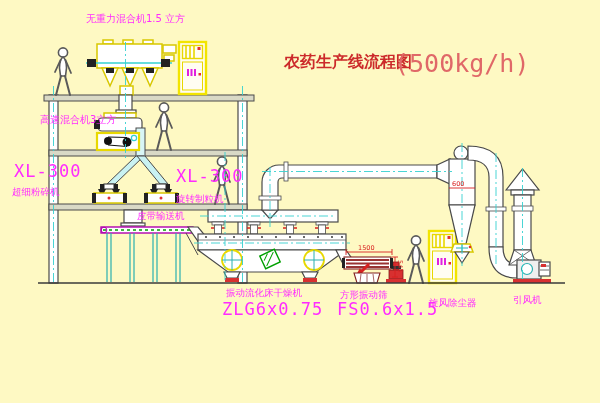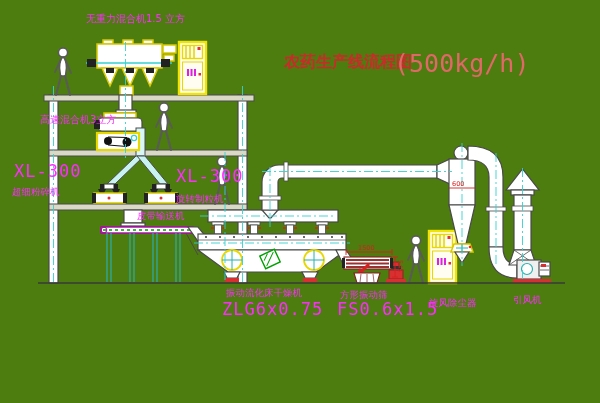--- a/index.html
+++ b/index.html
@@ -1,16 +1,16 @@
 <!DOCTYPE html>
 <html><head>
 <meta charset="utf-8">
 <style>
   html,body{margin:0;padding:0;background:#fff;}
-  #stage{position:relative;width:600px;height:403px;background:#4d7c0f;overflow:hidden;
+  #stage{position:relative;width:600px;height:403px;background:#fef9c3;overflow:hidden;
          font-family:"DejaVu Sans",sans-serif;}
   svg{position:absolute;left:0;top:0;}
   text{font-family:"DejaVu Sans",sans-serif;}
   .lbl{fill:#ff2bff;}
   .m10{font-size:10px;}
   .m9{font-size:9.5px;}
   .model{fill:#ff2bff;font-size:17px;font-family:"DejaVu Sans Mono","DejaVu Sans",monospace;letter-spacing:1px;}
   .title-cn{fill:#cc2a2a;font-size:16px;font-weight:bold;}
   .title-cap{fill:#e06868;font-size:25px;font-family:"DejaVu Sans Mono","DejaVu Sans",monospace;}
   .dim{fill:#d82020;font-size:6.5px;}

